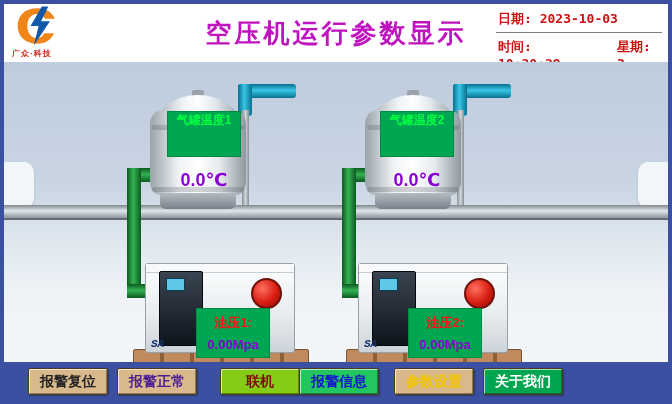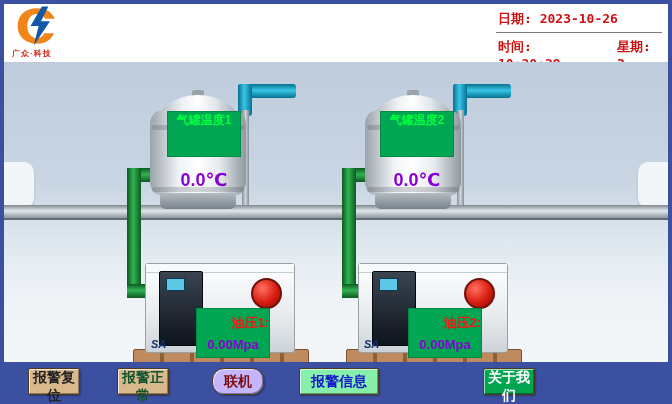--- a/index.html
+++ b/index.html
@@ -56,50 +56,51 @@
   .comp-body{position:absolute;inset:0;border:1px solid #99a1a7;border-radius:3px;
              background:linear-gradient(180deg,#fdfefe,#e9edf0 55%,#ccd3d8);}
   .comp-top{position:absolute;left:1px;top:1px;right:1px;height:8px;background:#f7f9fa;border-bottom:1px solid #c6cdd2;}
   .comp-panel{position:absolute;left:14px;top:8px;width:42px;height:73px;border:1px solid #05080c;border-radius:2px;
               background:linear-gradient(180deg,#3a4450,#0e141c);}
   .comp-screen{position:absolute;left:6px;top:6px;width:17px;height:11px;background:#5ec8e8;border:1px solid #0a3b52;}
   .comp-vents{position:absolute;left:62px;bottom:7px;width:50px;height:20px;
               background:repeating-linear-gradient(90deg,rgba(40,50,60,.18) 0 2px,transparent 2px 7px);}
   .comp-red{position:absolute;right:13px;top:15px;width:27px;height:27px;border-radius:50%;border:2px solid #70100a;
             background:radial-gradient(circle at 35% 32%,#ff7060,#d71d10 55%,#8e0b06);}
-  .comp-brand{position:absolute;left:6px;bottom:3px;font-size:11px;font-style:italic;font-weight:bold;color:#16306e;}
+  .comp-brand{position:absolute;left:6px;bottom:3px;font-size:11px;font-style:italic;font-weight:bold;color:#16306e;font-family:Liberation Mono, monospace;}
 
   .display{position:absolute;background:#00a651;border:1px solid #008a42;text-align:center;
            display:flex;flex-direction:column;justify-content:space-evenly;}
   .temp-display{width:72px;height:44px;top:49px;gap:40px;}
   .temp-display .line1{font-size:12px;font-weight:bold;color:#00ff41;}
   .temp-display .line2{font-size:18px;font-weight:bold;color:#8a00d4;}
   .oil-display{width:72px;height:48px;top:246px;}
-  .oil-display .line1{font-size:13px;font-weight:bold;color:#ff1212;text-align:right;}
+  .oil-display .line1{font-size:13px;font-weight:bold;color:#ff1212;}
   .oil-display .line2{font-size:13px;font-weight:bold;color:#8a00d4;}
 
   
   #toolbar{position:absolute;left:4px;top:362px;width:664px;height:38px;background:#3c50a2;}
-  .hmi-btn{position:absolute;top:6px;height:27px;width:52px;border:1px solid #4a3c1c;border-radius:2px;
+  .hmi-btn{position:absolute;top:6px;height:27px;width:80px;border:1px solid #4a3c1c;border-radius:2px;
            font-family:inherit;font-size:14px;font-weight:bold;padding:0;cursor:pointer;
            box-shadow:inset 1px 1px 0 rgba(255,255,255,.65),inset -1px -1px 0 rgba(0,0,0,.35),1px 1px 2px rgba(0,0,0,.3);}
 </style>
 </head>
 <body>
 
 <div id="screen">
 
   <div id="header">
     <svg id="logo" viewBox="0 0 60 52">
       <path d="M30 4 C14 4 6 14 6 26 c0 12 9 22 24 22 c10 0 18-5 21-13 l-12 0 c-2 4-5 6-9 6 c-7 0-12-6-12-15 c0-9 5-15 12-15 c4 0 8 2 10 6 l12 0 C49 9 41 4 30 4 Z" fill="#f08519"></path>
       <path d="M36 2 L22 26 L32 26 L26 50 L46 20 L35 20 L44 2 Z" fill="#1258a8"></path>
     </svg>
     <div id="brand-text">广众·科技</div>
+    <div id="title">空压机运行参数显示</div>
     <div id="datetime">
-      <div id="date-row">日期: 2023-10-26</div>
+      <div id="date-row">日期: 2023-10-03</div>
       <div id="time-row">
         <span>时间: 10:20:29</span>
         <span>星期: 3</span>
       </div>
     </div>
   </div>
 
   <div id="scene">
     <div class="edge-blob" id="edge-left"></div>
     <div class="edge-blob" id="edge-right"></div>
@@ -177,19 +178,20 @@
       <div class="line2">0.00Mpa</div>
     </div>
     <div class="display oil-display" style="left:404px;">
       <div class="line1">油压2:</div>
       <div class="line2">0.00Mpa</div>
     </div>
   </div>
 
   <div id="toolbar">
     <button class="hmi-btn" style="left: 24px; background-color: rgb(217, 185, 140); color: rgb(34, 34, 34);">报警复位</button>
-    <button class="hmi-btn" style="left: 113px; background-color: rgb(217, 185, 140); color: #14532d;">报警正常</button>
-    <button class="hmi-btn" style="left: 208px; background-color: #c4b5fd; color: rgb(122, 12, 12); border-radius: 12px;">联机</button>
-    <button class="hmi-btn" style="left: 295px; width: 80px; background-color: #86efac; color: rgb(23, 23, 204);">报警信息</button>
+    <button class="hmi-btn" style="left: 113px; background-color: rgb(217, 185, 140); color: #4c1d95;">报警正常</button>
+    <button class="hmi-btn" style="left: 216px; background-color: #84cc16; color: rgb(122, 12, 12);">联机</button>
+    <button class="hmi-btn" style="left: 295px; width: 80px; background-color: #22c55e; color: rgb(23, 23, 204);">报警信息</button>
+    <button class="hmi-btn" style="left: 390px; background-color: rgb(217, 185, 140); color: rgb(242, 197, 0);">参数设置</button>
     <button class="hmi-btn" style="left: 479px; background-color: rgb(0, 165, 79); color: rgb(255, 255, 255);">关于我们</button>
   </div>
 
 </div>
 
 </body></html>

